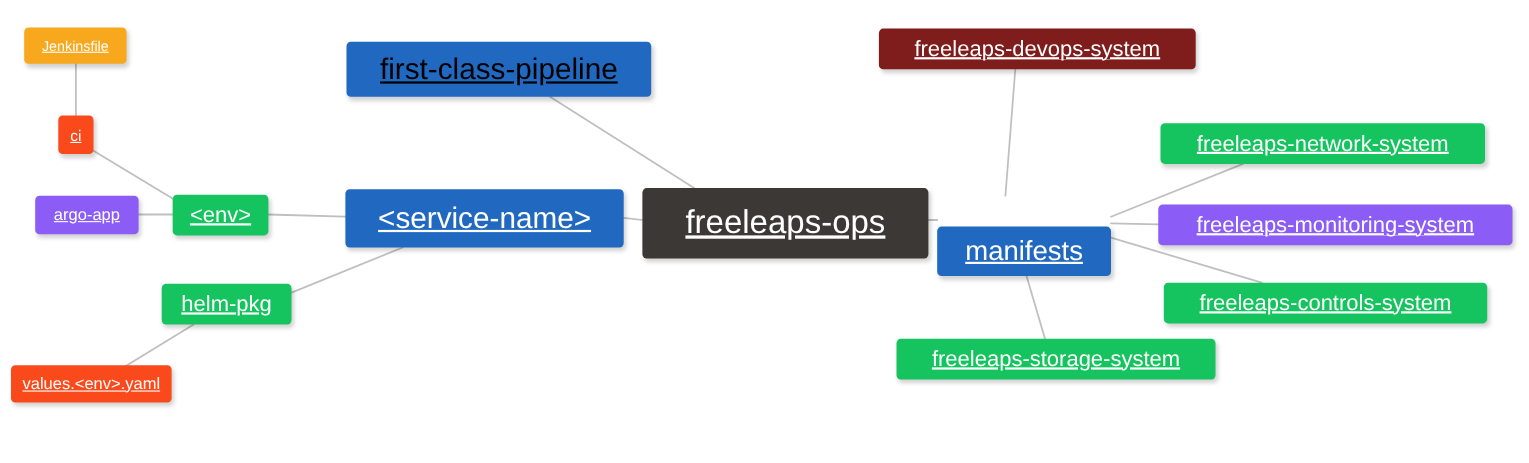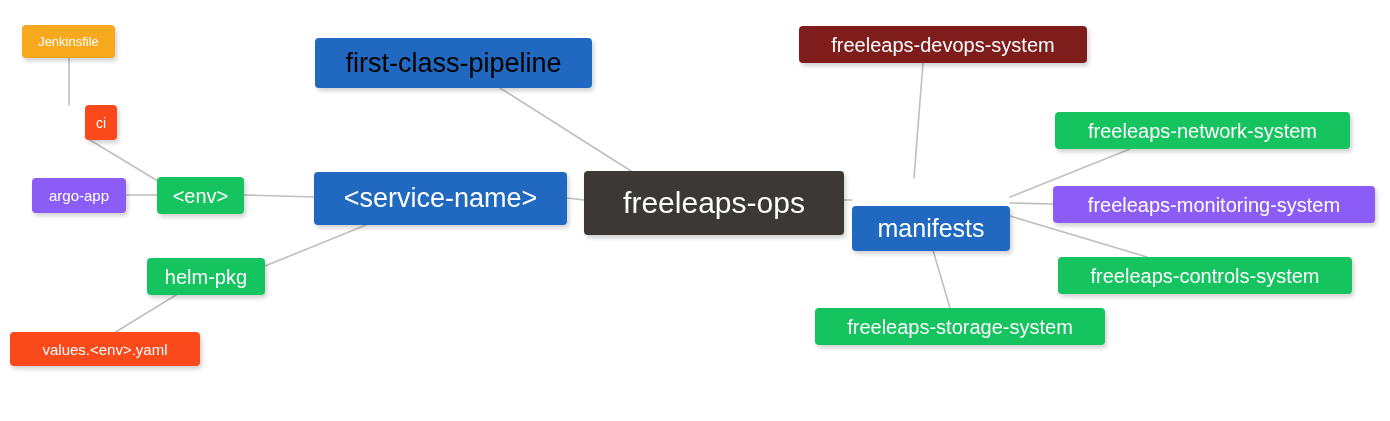--- a/index.html
+++ b/index.html
@@ -30,20 +30,21 @@
     display: flex;
     align-items: center;
     justify-content: center;
     box-sizing: border-box;
     border-radius: 4px;
     color: #ffffff;
     white-space: nowrap;
     line-height: 1;
     box-shadow: 2px 3px 4px rgba(0,0,0,0.18);
     user-select: none;
+    text-decoration: underline;
   }
   .node-label {
     display: block;
     white-space: nowrap;
   }
 </style>
 </head>
 <body>
 
 <div id="canvas">
@@ -60,33 +61,33 @@
       <line x1="914" y1="178" x2="923" y2="63" stroke="#bfbfbf" stroke-width="1.6" stroke-linecap="round"></line>
       <line x1="1010" y1="197" x2="1130" y2="149" stroke="#bfbfbf" stroke-width="1.6" stroke-linecap="round"></line>
       <line x1="1010" y1="203" x2="1053" y2="204" stroke="#bfbfbf" stroke-width="1.6" stroke-linecap="round"></line>
       <line x1="1010" y1="216" x2="1147" y2="257" stroke="#bfbfbf" stroke-width="1.6" stroke-linecap="round"></line>
       <line x1="925" y1="223" x2="950" y2="308" stroke="#bfbfbf" stroke-width="1.6" stroke-linecap="round"></line>
     </svg>
   <div id="node-layer">
       <div class="node" style="left: 22px; top: 25px; width: 93px; height: 33px; background: rgb(248, 168, 28); font-size: 13px; color: rgb(255, 255, 255);">
         <span class="node-label">Jenkinsfile</span>
       </div>
-      <div class="node" style="left: 53px; top: 105px; width: 32px; height: 35px; background: rgb(250, 74, 28); font-size: 14px; color: rgb(255, 255, 255); margin-left: 32px;">
+      <div class="node" style="left: 53px; top: 105px; width: 32px; height: 35px; background: rgb(250, 74, 28); font-size: 14px; color: rgb(255, 255, 255);">
         <span class="node-label">ci</span>
       </div>
       <div class="node" style="left: 32px; top: 178px; width: 94px; height: 35px; background: #8b5cf6; font-size: 15px; color: rgb(255, 255, 255);">
         <span class="node-label">argo-app</span>
       </div>
       <div class="node" style="left: 157px; top: 177px; width: 87px; height: 37px; background: rgb(22, 196, 95); font-size: 20px; color: rgb(255, 255, 255);">
         <span class="node-label">&lt;env&gt;</span>
       </div>
       <div class="node" style="left: 147px; top: 258px; width: 118px; height: 37px; background: rgb(22, 196, 95); font-size: 20px; color: rgb(255, 255, 255);">
         <span class="node-label">helm-pkg</span>
       </div>
-      <div class="node" style="left: 10px; top: 332px; width: 190px; height: 34px; background: rgb(250, 74, 28); font-size: 15px; color: rgb(255, 255, 255);">
+      <div class="node" style="left: 10px; top: 332px; width: 146px; height: 34px; background: rgb(250, 74, 28); font-size: 15px; color: rgb(255, 255, 255);">
         <span class="node-label">values.&lt;env&gt;.yaml</span>
       </div>
       <div class="node" style="left: 315px; top: 38px; width: 277px; height: 50px; background: rgb(33, 105, 192); font-size: 27px; color: #000000;">
         <span class="node-label">first-class-pipeline</span>
       </div>
       <div class="node" style="left: 314px; top: 172px; width: 253px; height: 53px; background: rgb(33, 105, 192); font-size: 27px; color: rgb(255, 255, 255);">
         <span class="node-label">&lt;service-name&gt;</span>
       </div>
       <div class="node" style="left: 584px; top: 171px; width: 260px; height: 64px; background: rgb(60, 56, 53); font-size: 30px; color: rgb(255, 255, 255);">
         <span class="node-label">freeleaps-ops</span>

